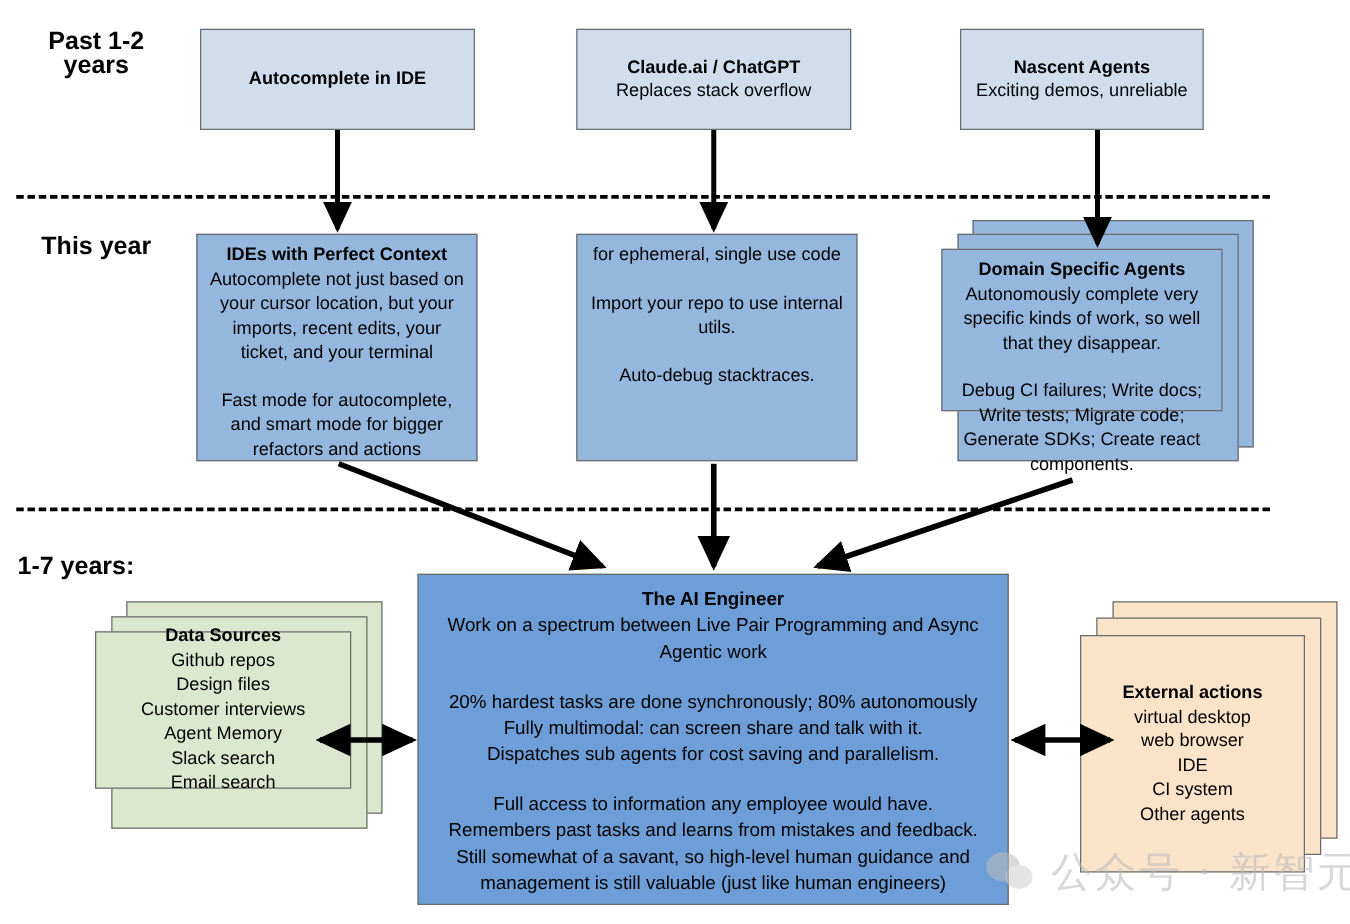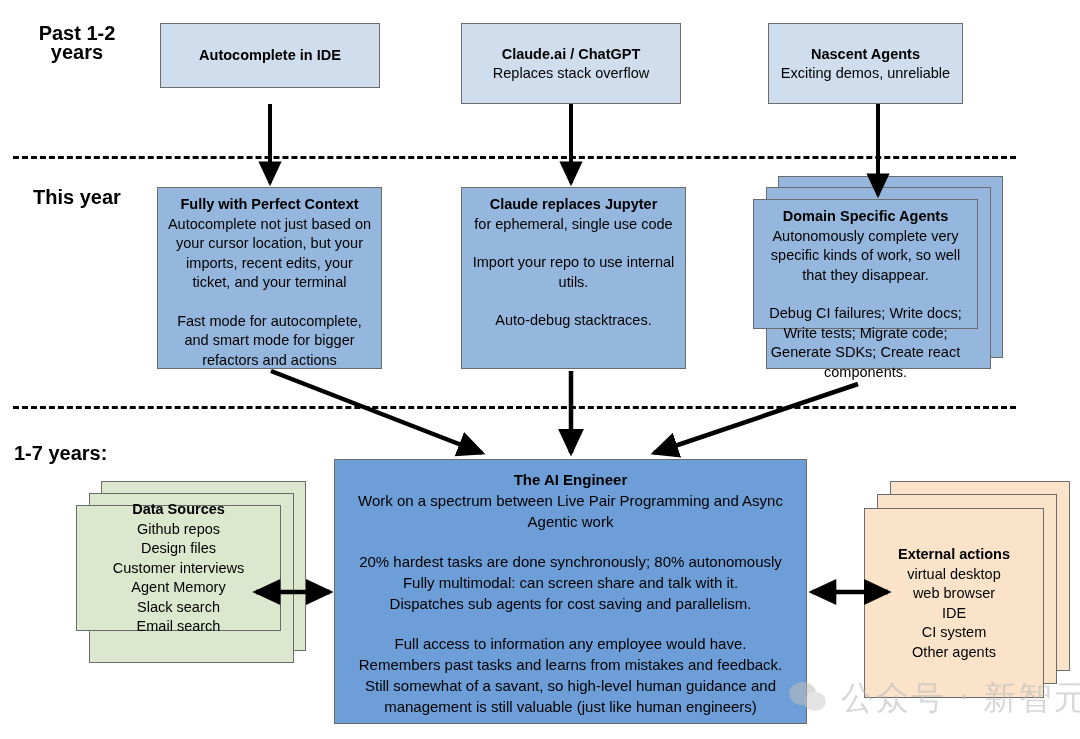--- a/index.html
+++ b/index.html
@@ -115,21 +115,21 @@
   <div class="era-label" style="left:22px; top:24px; width:110px;">Past 1-2
 years</div>
 
   <div class="era-label" style="left:22px; top:188px; width:110px;">This year</div>
 
   <div class="era-label" style="left:14px; top:444px; width:120px; text-align:left;">1-7 years:</div>
 
   <div class="dash-line" style="left:13px; top:156px; width:1003px;"></div>
   <div class="dash-line" style="left:13px; top:406px; width:1003px;"></div>
 
-  <div class="box" style="left:160px; top:23px; width:220px; height:65px; background:#cfdded; justify-content:center;">
+  <div class="box" style="left:160px; top:23px; width:220px; height:81px; background:#cfdded; justify-content:center;">
     <div class="box-inner">
       <span class="title">Autocomplete in IDE</span>
     </div>
   </div>
 
   <div class="box" style="left:461px; top:23px; width:220px; height:81px; background:#cfdded; justify-content:center;">
     <div class="box-inner">
       <span class="title">Claude.ai / ChatGPT</span>
       <span class="para">Replaces stack overflow</span>
     </div>
@@ -137,29 +137,28 @@
 
   <div class="box" style="left:768px; top:23px; width:195px; height:81px; background:#cfdded; justify-content:center;">
     <div class="box-inner">
       <span class="title">Nascent Agents</span>
       <span class="para">Exciting demos, unreliable</span>
     </div>
   </div>
 
   <div class="box" style="left:157px; top:187px; width:225px; height:182px; background:#95b7dd;">
     <div class="box-inner">
-      <span class="title">Fully with Perfect Context</span>
+      <span class="title">IDEs with Perfect Context</span>
       <span class="para">Autocomplete not just based on your cursor location, but your imports, recent edits, your ticket, and your terminal</span>
       <span class="para">Fast mode for autocomplete, and smart mode for bigger refactors and actions</span>
     </div>
   </div>
 
   <div class="box" style="left:461px; top:187px; width:225px; height:182px; background:#95b7dd;">
     <div class="box-inner">
-      <span class="title">Claude replaces Jupyter</span>
       <span class="para">for ephemeral, single use code</span>
       <span class="para">Import your repo to use internal utils.</span>
       <span class="para">Auto-debug stacktraces.</span>
     </div>
   </div>
 
   <div class="stack-shadow" style="left:778px; top:176px; width:225px; height:182px; background:#95b7dd;"></div>
   <div class="stack-shadow" style="left:766px; top:187px; width:225px; height:182px; background:#95b7dd;"></div>
   <div class="box" style="left:753px; top:199px; width:225px; height:130px; background:#95b7dd;">
     <div class="box-inner">

